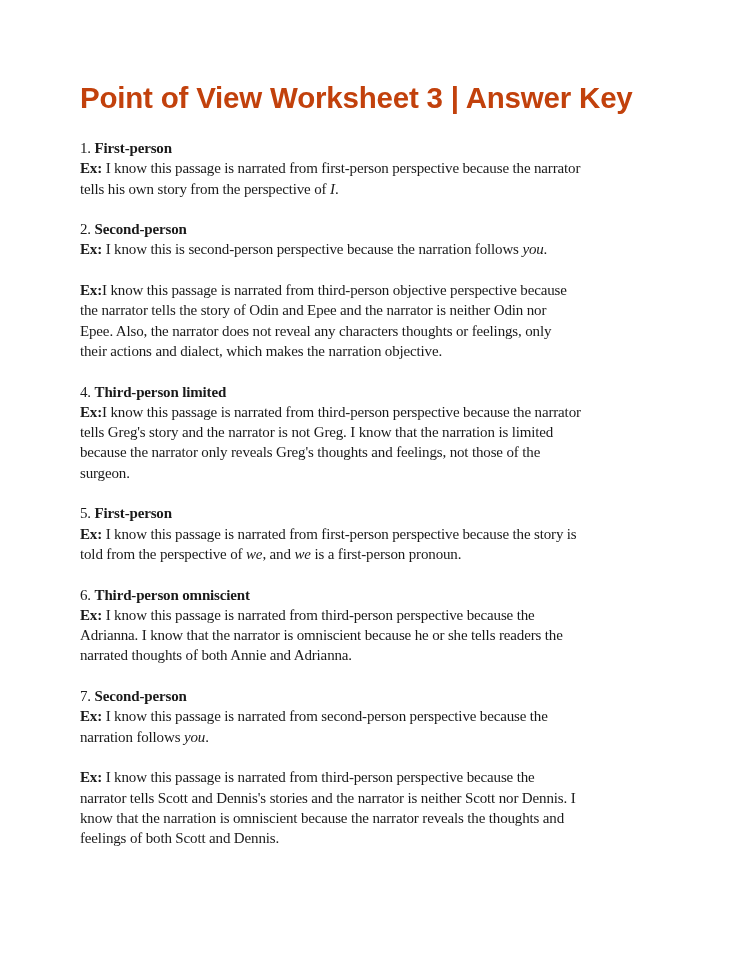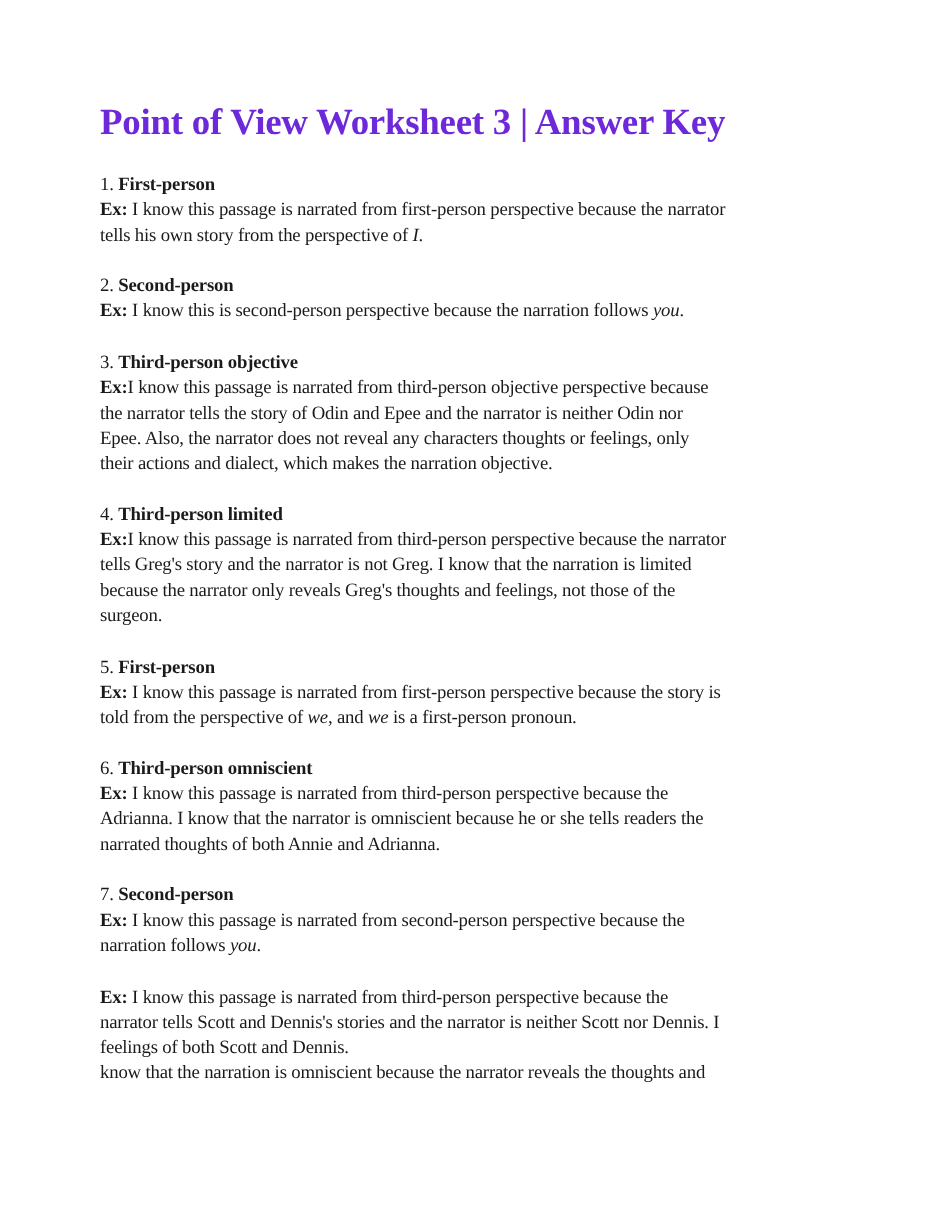--- a/index.html
+++ b/index.html
@@ -15,26 +15,26 @@
       font-family: "Liberation Serif", "DejaVu Serif", serif;
       color: #1a1a1a;
     }
     .page {
       position: absolute;
       left: 80px;
       top: 78px;
       width: 600px;
     }
     .title {
-      font-family: Liberation Serif, serif;
+      font-family: Liberation Sans, sans-serif;
       font-weight: bold;
       font-size: 29.5px;
       line-height: 40px;
       margin: 0 0 20px 0;
-      color: #6d28d9;
+      color: #c2410c;
       white-space: nowrap;
       letter-spacing: -0.2px;
     }
     .answer {
       font-size: 15px;
       line-height: 20.3px;
       margin: 0 0 20.3px 0;
       white-space: nowrap;
       letter-spacing: -0.15px;
     }
@@ -63,21 +63,20 @@
       <div class="answer">
         <span class="answer-head"><span>1. </span><span class="label">First-person</span></span>
         <span class="line"><span class="ex-label">Ex: </span>I know this passage is narrated from first-person perspective because the narrator</span>
         <span class="line">tells his own story from the perspective of <em>I</em>.</span>
       </div>
       <div class="answer">
         <span class="answer-head"><span>2. </span><span class="label">Second-person</span></span>
         <span class="line"><span class="ex-label">Ex: </span>I know this is second-person perspective because the narration follows <em>you</em>.</span>
       </div>
       <div class="answer">
-        <span class="answer-head"><span>3. </span><span class="label">Third-person objective</span></span>
         <span class="line"><span class="ex-label">Ex:</span>I know this passage is narrated from third-person objective perspective because</span>
         <span class="line">the narrator tells the story of Odin and Epee and the narrator is neither Odin nor</span>
         <span class="line">Epee.  Also, the narrator does not reveal any characters thoughts or feelings, only</span>
         <span class="line">their actions and dialect, which makes the narration objective.</span>
       </div>
       <div class="answer">
         <span class="answer-head"><span>4. </span><span class="label">Third-person limited</span></span>
         <span class="line"><span class="ex-label">Ex:</span>I know this passage is narrated from third-person perspective because the narrator</span>
         <span class="line">tells Greg's story and the narrator is not Greg.  I know that the narration is limited</span>
         <span class="line">because the narrator only reveals Greg's thoughts and feelings, not those of the</span>
@@ -95,17 +94,17 @@
         <span class="line">narrated thoughts of both Annie and Adrianna.</span>
       </div>
       <div class="answer">
         <span class="answer-head"><span>7. </span><span class="label">Second-person</span></span>
         <span class="line"><span class="ex-label">Ex: </span>I know this passage is narrated from second-person perspective because the</span>
         <span class="line">narration follows <em>you</em>.</span>
       </div>
       <div class="answer">
         <span class="line"><span class="ex-label">Ex: </span>I know this passage is narrated from third-person perspective because the</span>
         <span class="line">narrator tells Scott and Dennis's stories and the narrator is neither Scott nor Dennis.  I</span>
+        <span class="line">know that the narration is omniscient because the narrator reveals the thoughts and</span>
         <span class="line">feelings of both Scott and Dennis.</span>
-        <span class="line">know that the narration is omniscient because the narrator reveals the thoughts and</span>
       </div>
     </div>
 </div>
 
 </body></html>

